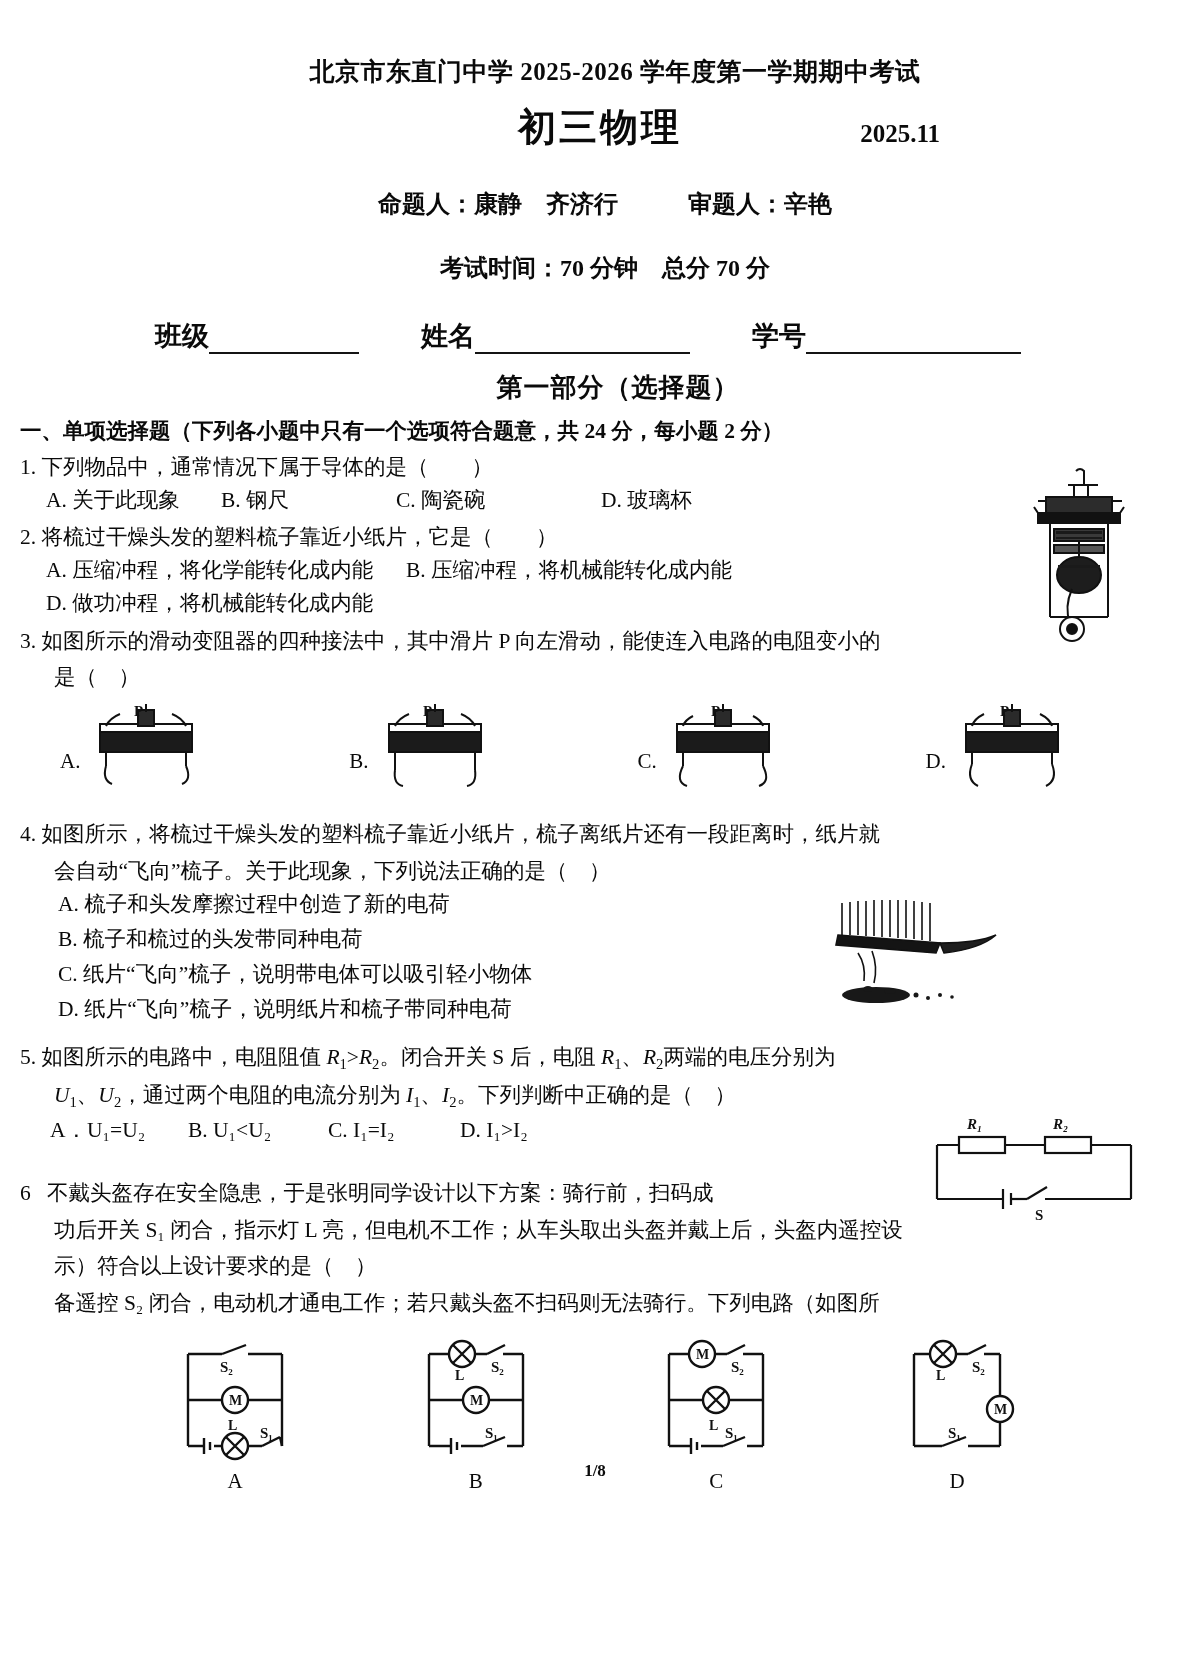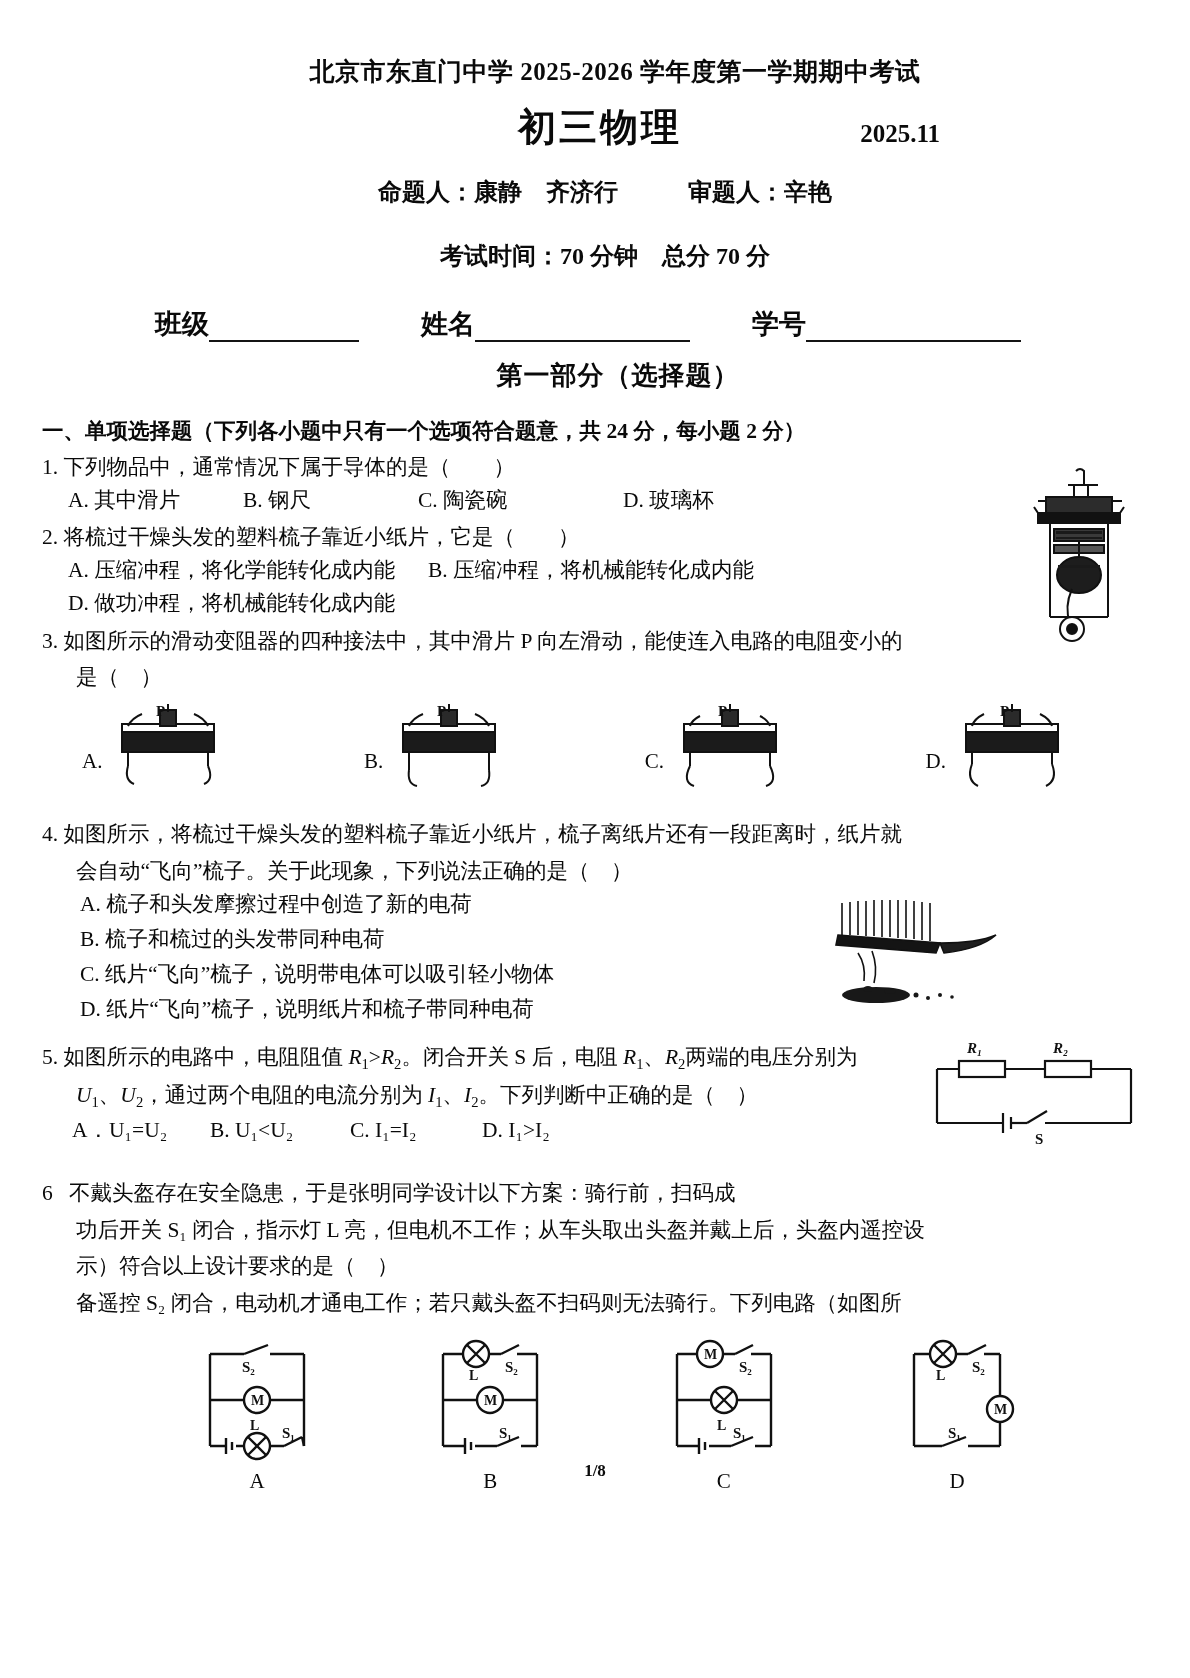--- a/index.html
+++ b/index.html
@@ -52,21 +52,21 @@
     position: absolute;
     right: 250px;
     top: 18px;
     font-size: 25px;
     font-weight: bold;
   }
   .authors {
     text-align: center;
     font-size: 24px;
     font-weight: bold;
-    margin-top: 12px;
+    margin-top: 24px;
     padding-left: 20px;
   }
   .authors .gap { display: inline-block; width: 70px; }
   .duration {
     text-align: center;
     font-size: 24px;
     font-weight: bold;
     margin-top: 32px;
     padding-left: 20px;
   }
@@ -97,21 +97,21 @@
     text-align: center;
     font-weight: bold;
     font-size: 26px;
     margin-top: 16px;
     padding-left: 30px;
     letter-spacing: 1px;
     margin-left: 16px;
   }
 
   
-  .qwrap { margin-top: 22px; padding: 0 48px 0 42px; }
+  .qwrap { margin-top: 10px; padding: 0 48px 0 20px; }
   .section-intro {
     font-size: 21.5px;
     font-weight: bold;
     line-height: 1.5;
     margin-bottom: 2px;
   }
   .q {
     position: relative;
     font-size: 21.5px;
     line-height: 1.52;
@@ -141,21 +141,21 @@
   .q5-opts .opt:nth-child(1) { width: 138px; }
   .q5-opts .opt:nth-child(2) { width: 140px; }
   .q5-opts .opt:nth-child(3) { width: 132px; }
 
   
   .fig { position: absolute; }
   .fig svg { display: block; }
 
   #fig-engine { right: 56px; top: 412px; }
   #fig-comb   { right: 182px; top: 840px; }
-  #fig-circuit5 { right: 48px; top: 976px; }
+  #fig-circuit5 { right: 48px; top: 1052px; }
 
   .rheo-row {
     display: flex;
     justify-content: space-between;
     align-items: flex-end;
     padding: 6px 70px 0 40px;
     margin-top: 4px;
   }
   .rheo-item { display: flex; align-items: flex-end; }
   .rheo-letter { font-size: 21px; margin-right: 6px; margin-bottom: 26px; }
@@ -217,21 +217,21 @@
 
   <div class="qwrap">
 
     <div class="section-intro">一、单项选择题（下列各小题中只有一个选项符合题意，共 24 分，每小题 2 分）</div>
 
     <div class="q">
       <span>1.</span>
       <span class="stem">下列物品中，通常情况下属于导体的是（　　）</span>
     </div>
     <div class="opt-row q1-opts">
-      <span class="opt">A. 其中滑片</span>
+      <span class="opt">A. 关于此现象</span>
       <span class="opt">B. 钢尺</span>
       <span class="opt">C. 陶瓷碗</span>
       <span class="opt">D. 玻璃杯</span>
     </div>
 
     <div class="q">
       <span>2.</span>
       <span class="stem">将梳过干燥头发的塑料梳子靠近小纸片，它是（　　）</span>
     </div>
     <div class="opt-row q2-opts">

